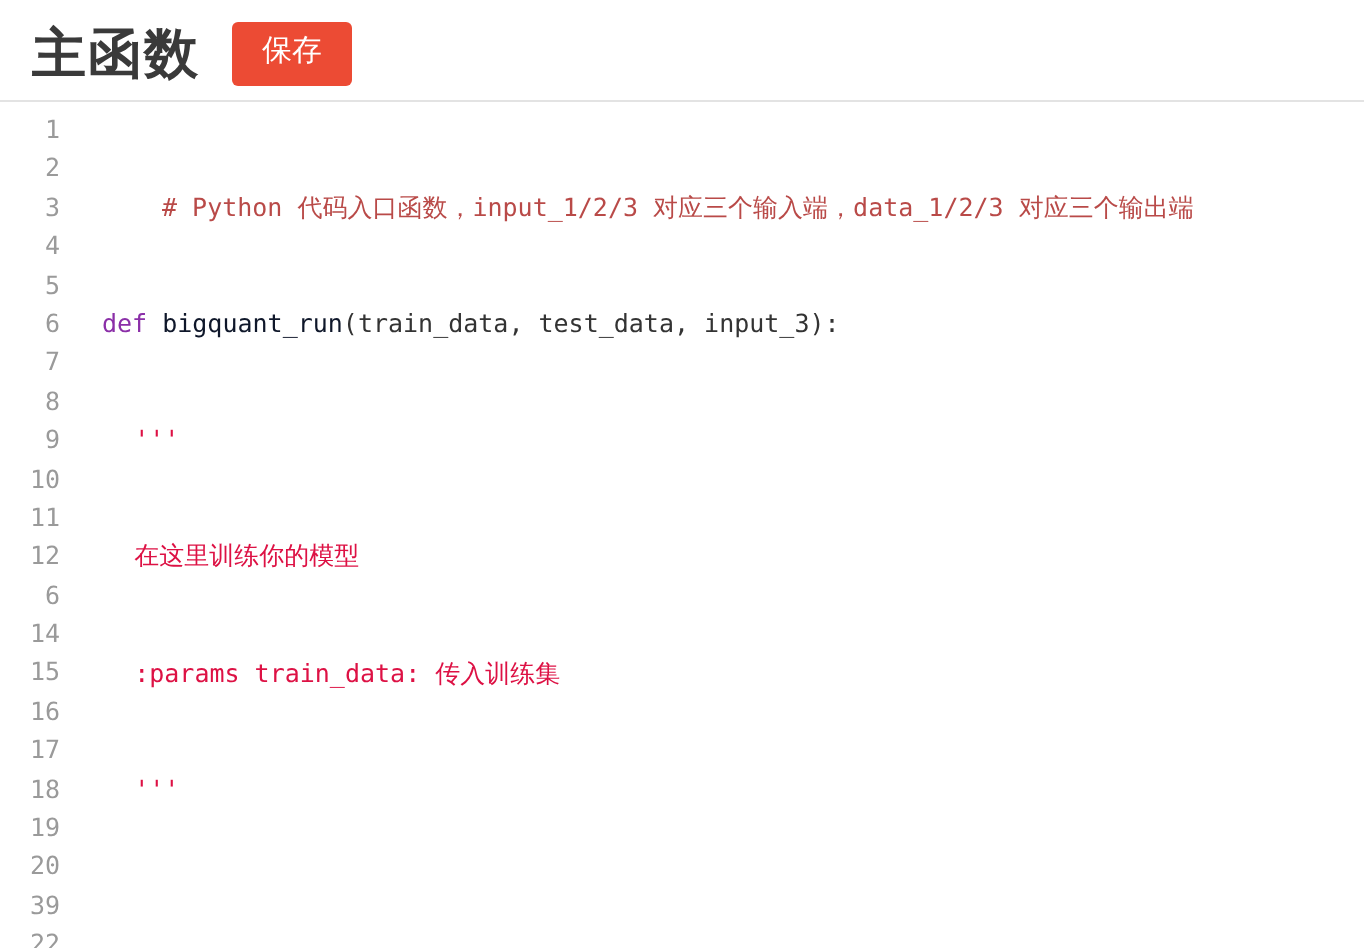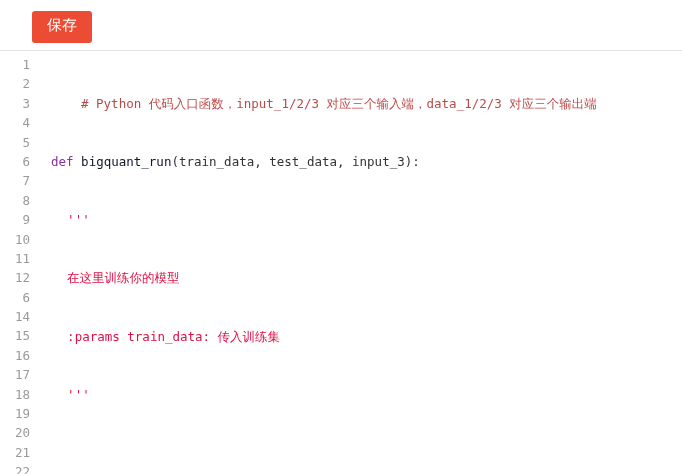--- a/index.html
+++ b/index.html
@@ -74,20 +74,21 @@
   .c-comment { color: #b94a48; margin-left: 44px; }
   .c-kw { color: #8b2fa8; margin-left: 14px; }
   .c-fn { color: #0f172a; font-weight: normal; }
   .c-str { color: #d14; }
   .c-plain { color: #333333; }
 </style>
 </head>
 <body>
 
 <div class="header">
+  <div class="page-title">主函数</div>
   <button class="save-button">保存</button>
 </div>
 <div class="divider"></div>
 
 <div class="editor">
   <div class="gutter">
     <div>1</div>
     <div>2</div>
     <div>3</div>
     <div>4</div>
@@ -100,21 +101,21 @@
     <div>11</div>
     <div>12</div>
     <div>6</div>
     <div>14</div>
     <div>15</div>
     <div>16</div>
     <div>17</div>
     <div>18</div>
     <div>19</div>
     <div>20</div>
-    <div>21</div>
+    <div>39</div>
     <div>22</div>
 
   </div>
   <div class="code">
     <div class="c-comment"># Python 代码入口函数，input_1/2/3 对应三个输入端，data_1/2/3 对应三个输出端</div>
     <div class="c-plain"><span class="c-kw">def</span> <span class="c-fn">bigquant_run</span>(train_data, test_data, input_3):</div>
     <div class="c-str">    '''</div>
     <div class="c-str">    在这里训练你的模型</div>
     <div class="c-str">    :params train_data: 传入训练集</div>
     <div class="c-str">    '''</div>

